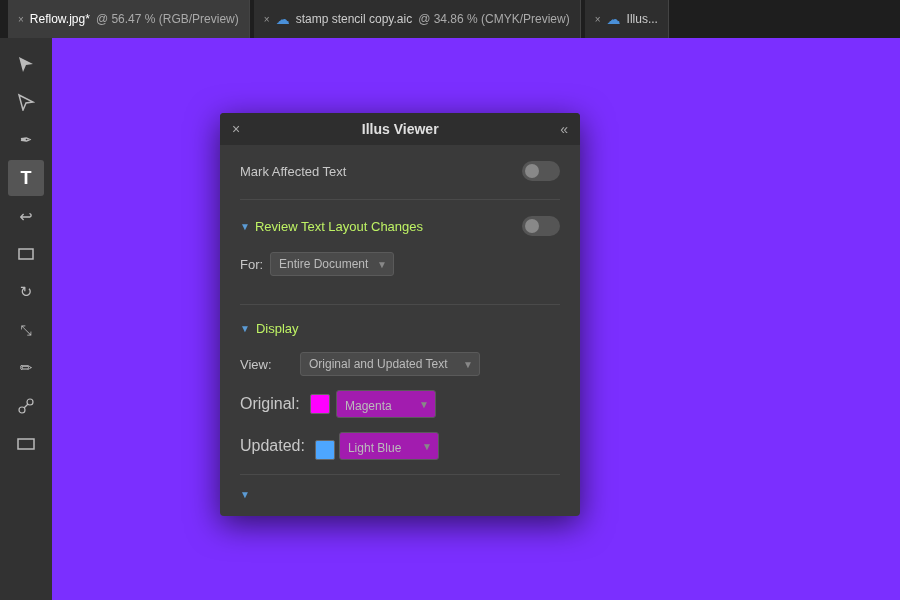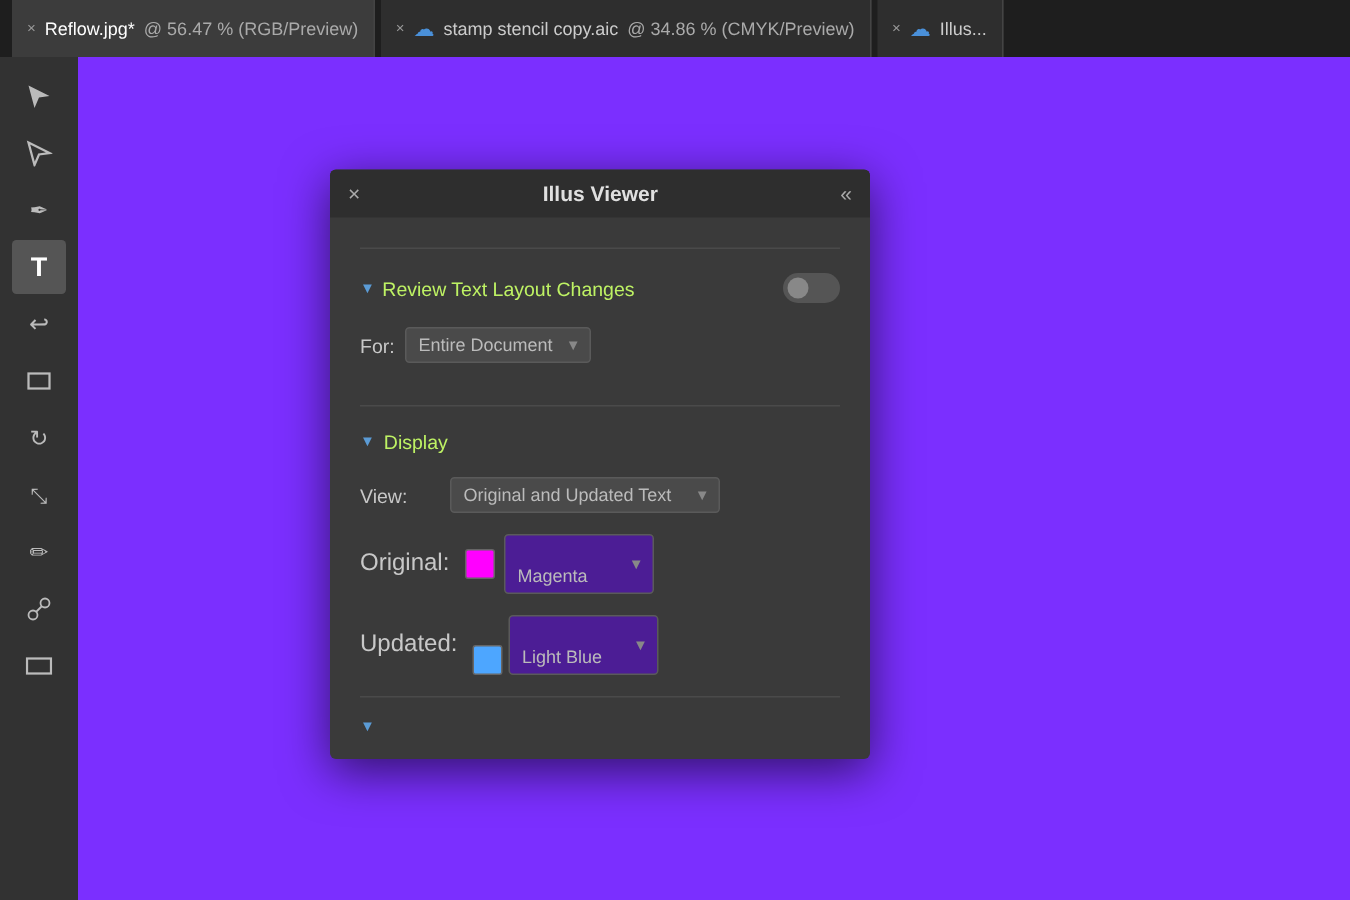--- a/index.html
+++ b/index.html
@@ -252,26 +252,26 @@
     }
     .color-swatch {
       width: 20px;
       height: 20px;
       border-radius: 2px;
       border: 1px solid #666;
       cursor: pointer;
       flex-shrink: 0;
     }
     .color-select {
-      background: #4c1d95;
+      background: #a21caf;
       border: 1px solid #5a5a5a;
       border-radius: 3px;
       color: #bbb;
       font-size: 12px;
-      padding: 20px 24px 4px 8px;
+      padding: 8px 24px 4px 8px;
       appearance: none;
       cursor: pointer;
       min-width: 100px;
     }
 
     
     .highlight-section {
       border-top: 1px solid #4a4a4a;
       padding-top: 14px;
       margin-top: 4px;
@@ -356,20 +356,24 @@
         <span class="dialog-close-btn">×</span>
       </div>
       <span class="dialog-title">Illus Viewer</span>
       <div class="dialog-controls">
         <span class="dialog-collapse-btn">«</span>
       </div>
     </div>
 
     <div class="dialog-body">
 
+      <div class="setting-row">
+        <span class="setting-label">Mark Affected Text</span>
+        <div class="toggle"></div>
+      </div>
 
       <div class="divider"></div>
 
       <div class="section-header-row">
         <div style="display:flex;align-items:center;gap:5px;">
           <span class="chevron">▼</span>
           <span class="section-title">Review Text Layout Changes</span>
         </div>
         <div class="toggle"></div>
       </div>

